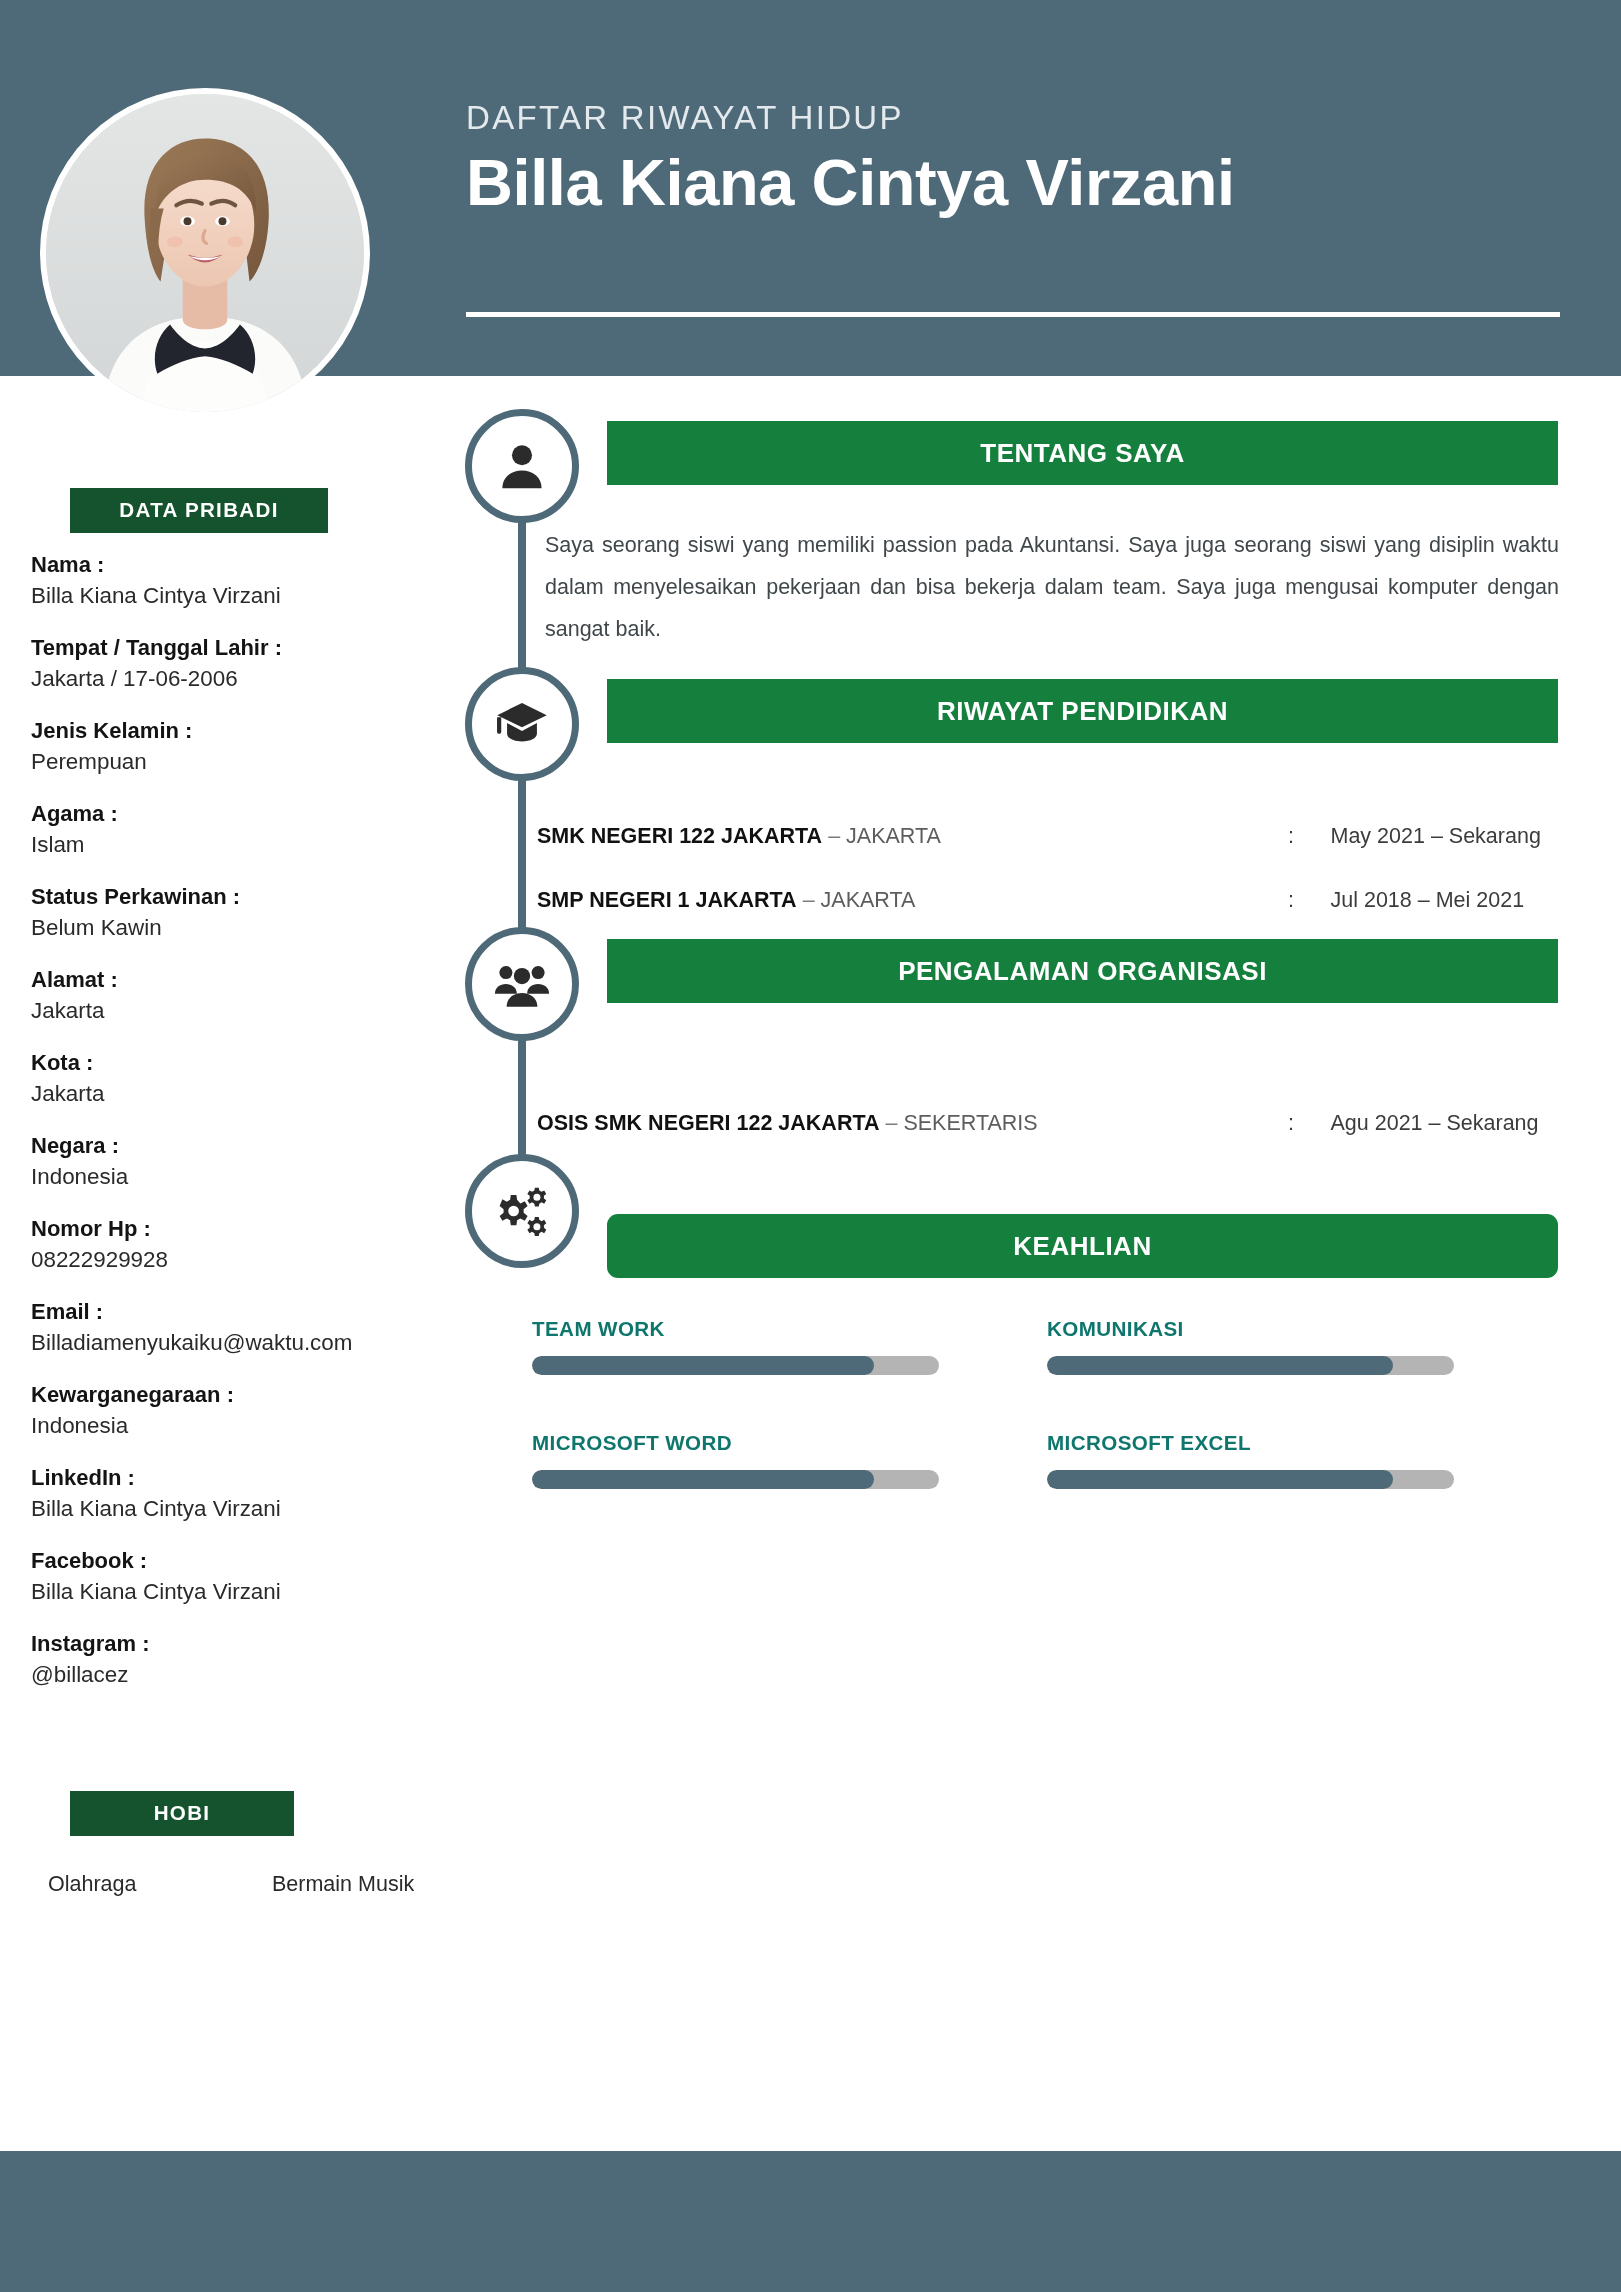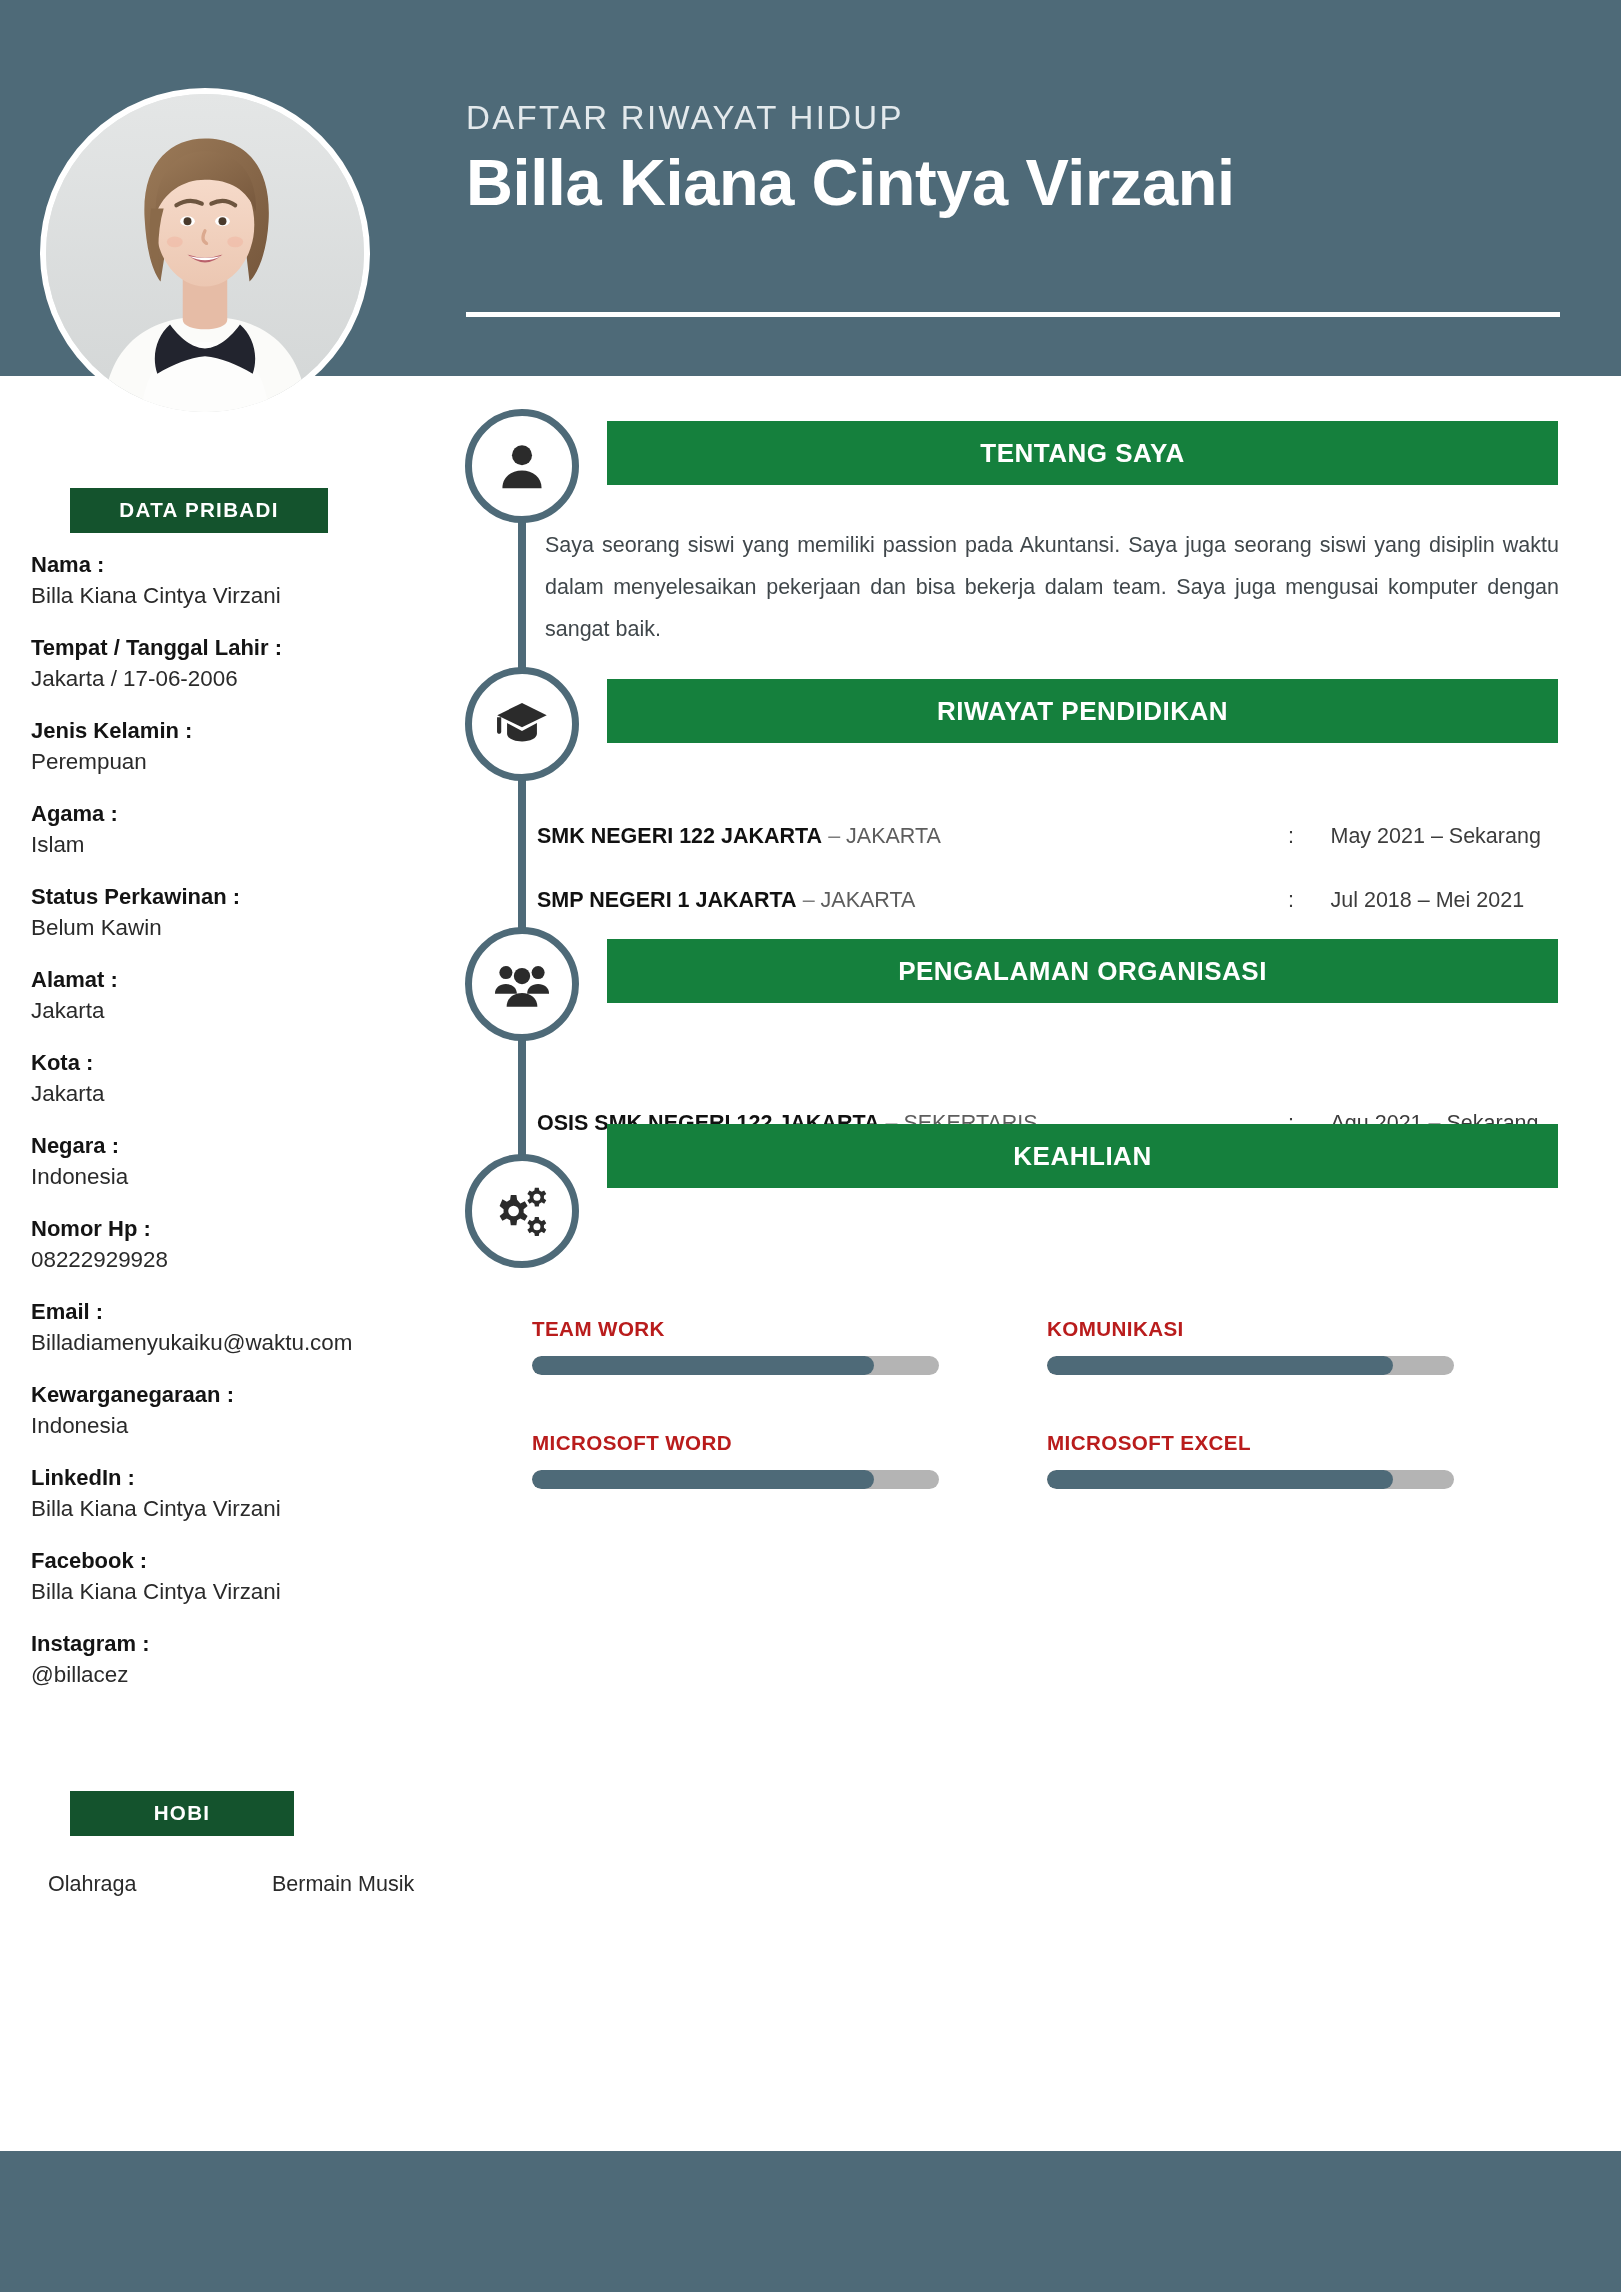--- a/index.html
+++ b/index.html
@@ -88,21 +88,21 @@
   
   .section-bar {
     position:absolute; left:607px; width:951px; height:64px;
     background:#15803d; color:#ffffff;
     font-size:26px; font-weight:700; letter-spacing:0.5px;
     display:flex; align-items:center; justify-content:center;
   }
   #bar-about  { top:421px; }
   #bar-edu    { top:679px; }
   #bar-org    { top:939px; }
-  #bar-skill  { top:1124px; }
+  #bar-skill  { top:1214px;border-radius:11px; }
 
   #about-body {
     position:absolute; left:545px; top:525px; width:1014px;
     font-size:21.5px; line-height:1.95; color:#40474b;
     text-align:justify;
   }
 
   .entry-list { position:absolute; left:537px; width:1021px; }
   #edu-list { top:824px; }
   #org-list { top:1111px; }
@@ -114,21 +114,21 @@
   .entry-colon { width:21.5px; font-size:21.5px; color:#3a3a3a; }
   .entry-date { font-size:21.5px; color:#3c3c3c; }
 
   
   #skills {
     position:absolute; left:532px; top:1317px; width:1030px;
     display:flex; flex-wrap:wrap;
   }
   .skill { width:515px; margin-bottom:56px; }
   .skill-name {
-    font-size:20.6px; font-weight:700; letter-spacing:0.4px; color:#b91c1c;
+    font-size:20.6px; font-weight:700; letter-spacing:0.4px; color:#0f766e;
   }
   .skill-track {
     margin-top:15px; width:407px; height:19px;
     background:#b4b4b4; border-radius:9.9px; overflow:hidden;
   }
   .skill-fill { height:100%; background:#4e6a78; border-radius:9.9px; }
 
   
   #footer-band {
     position:absolute; left:0; bottom:0; width:1621px; height:142px;

